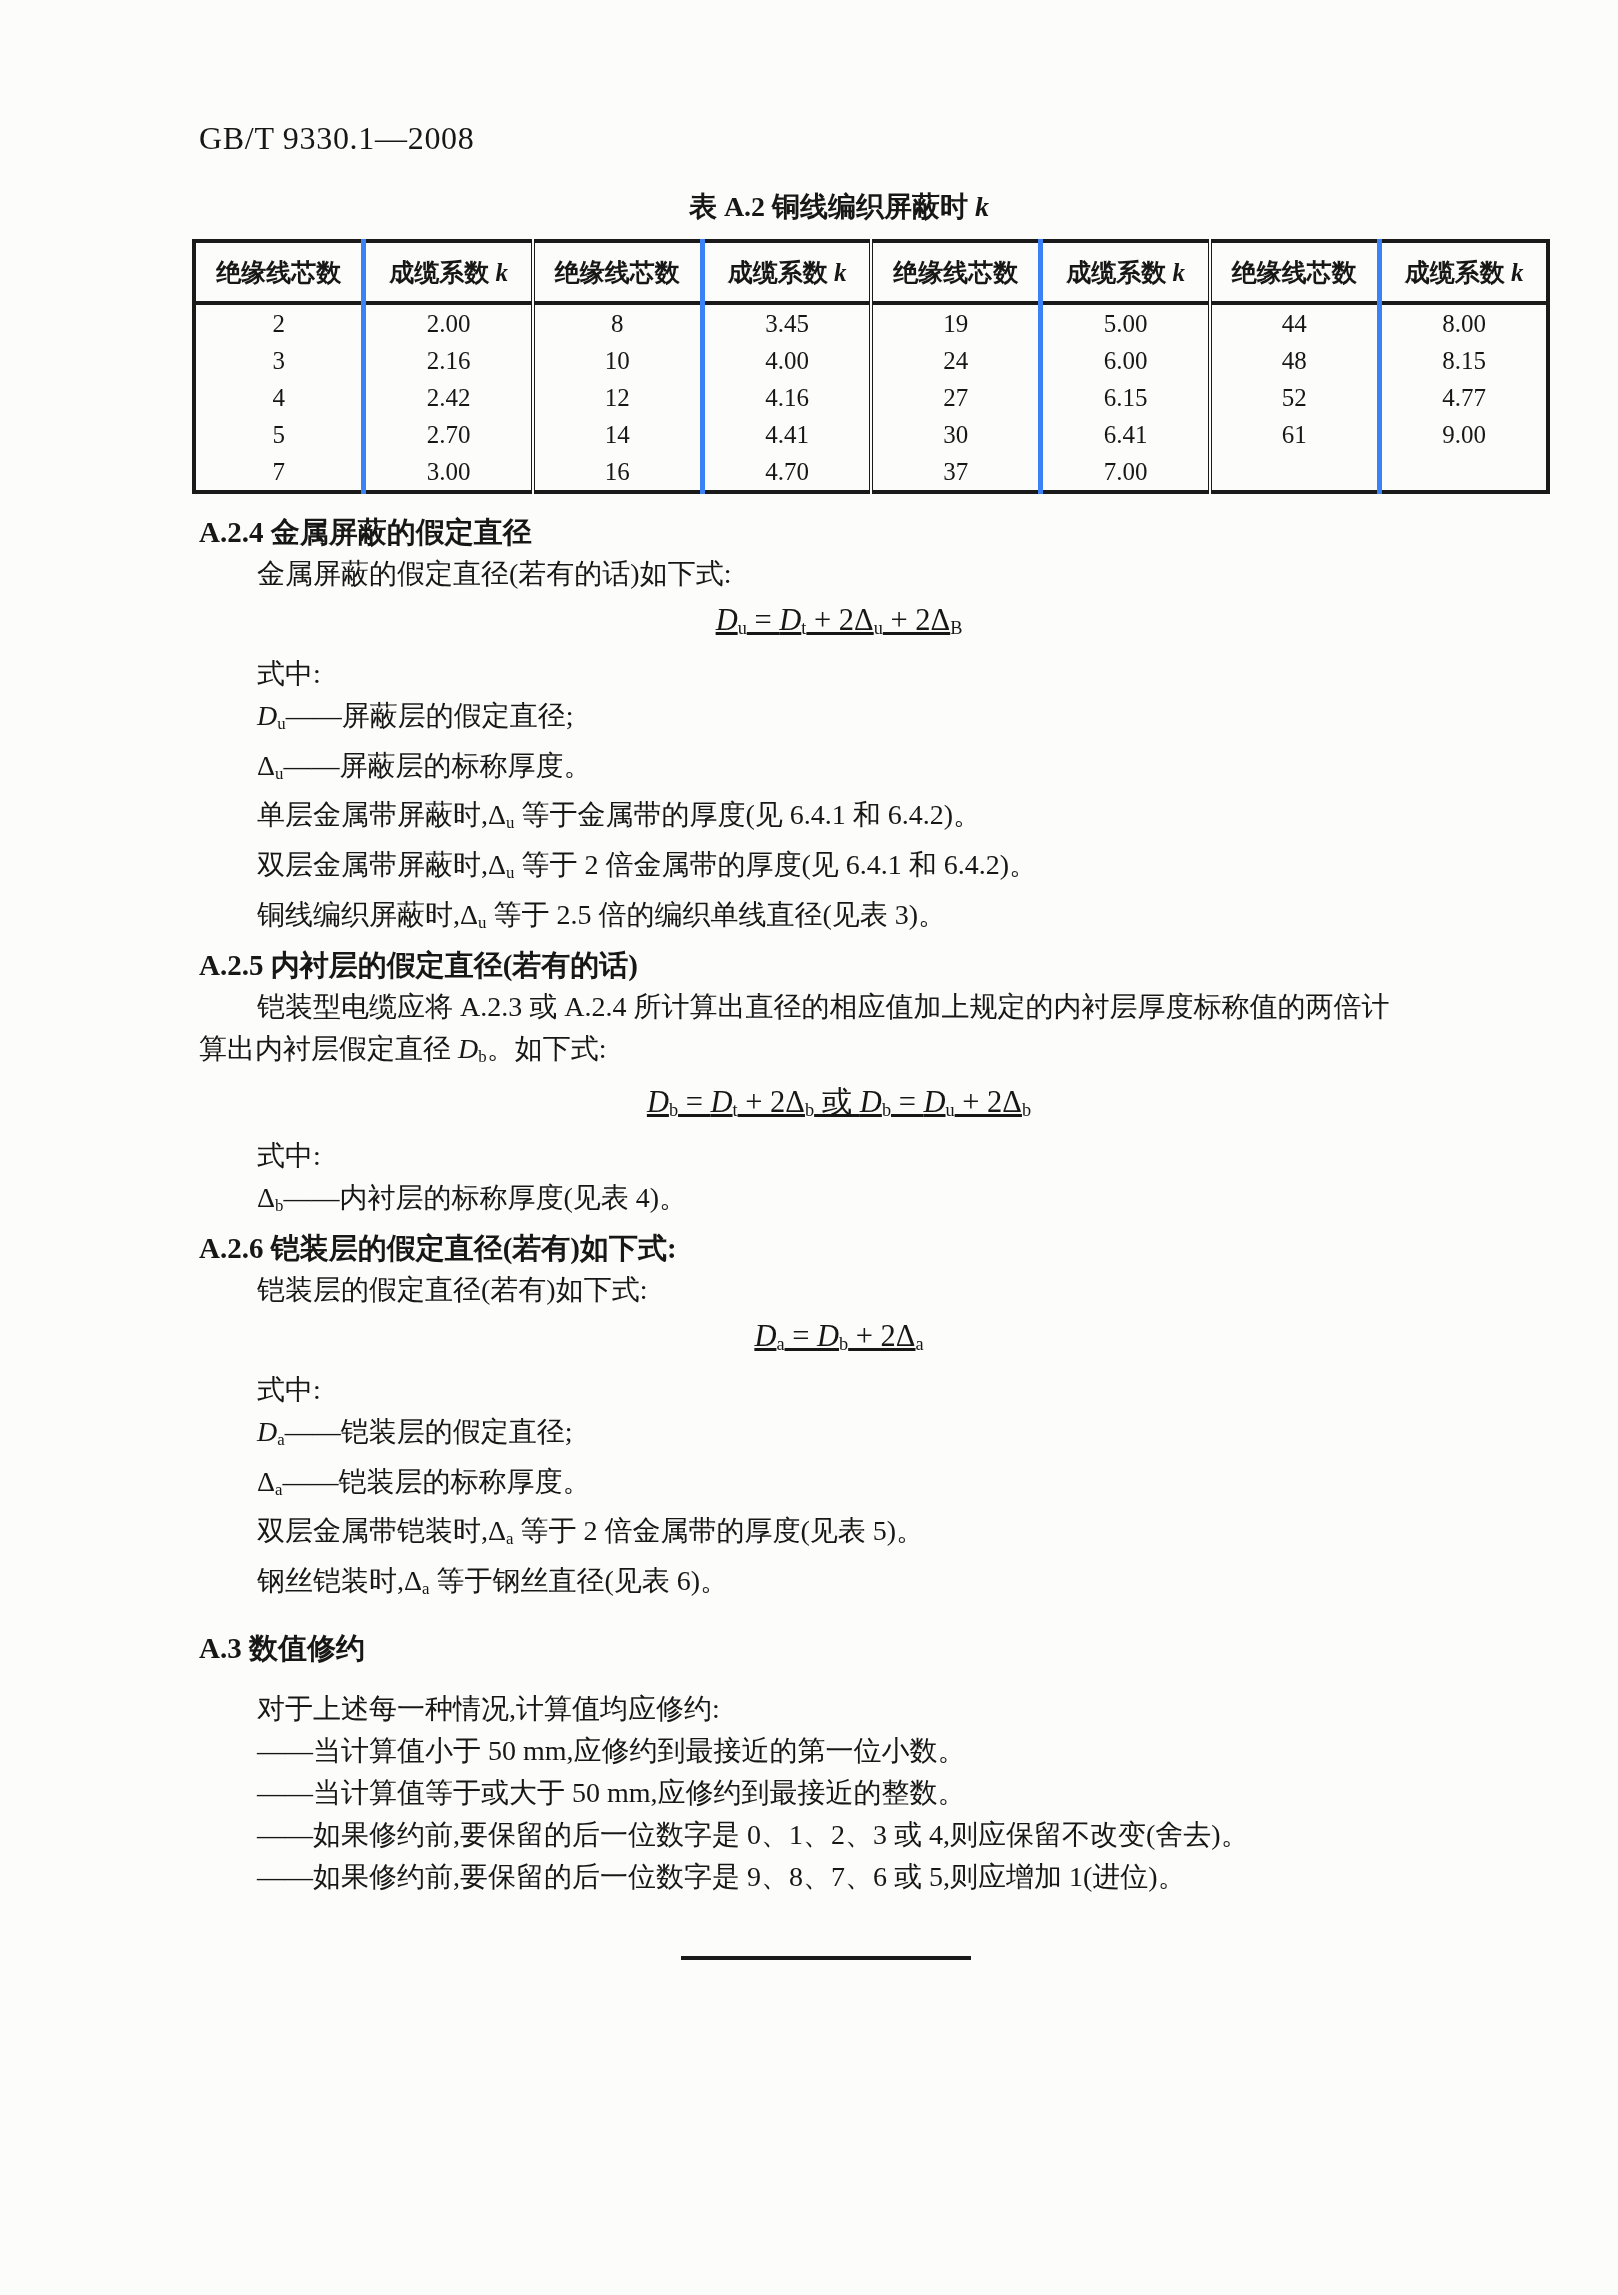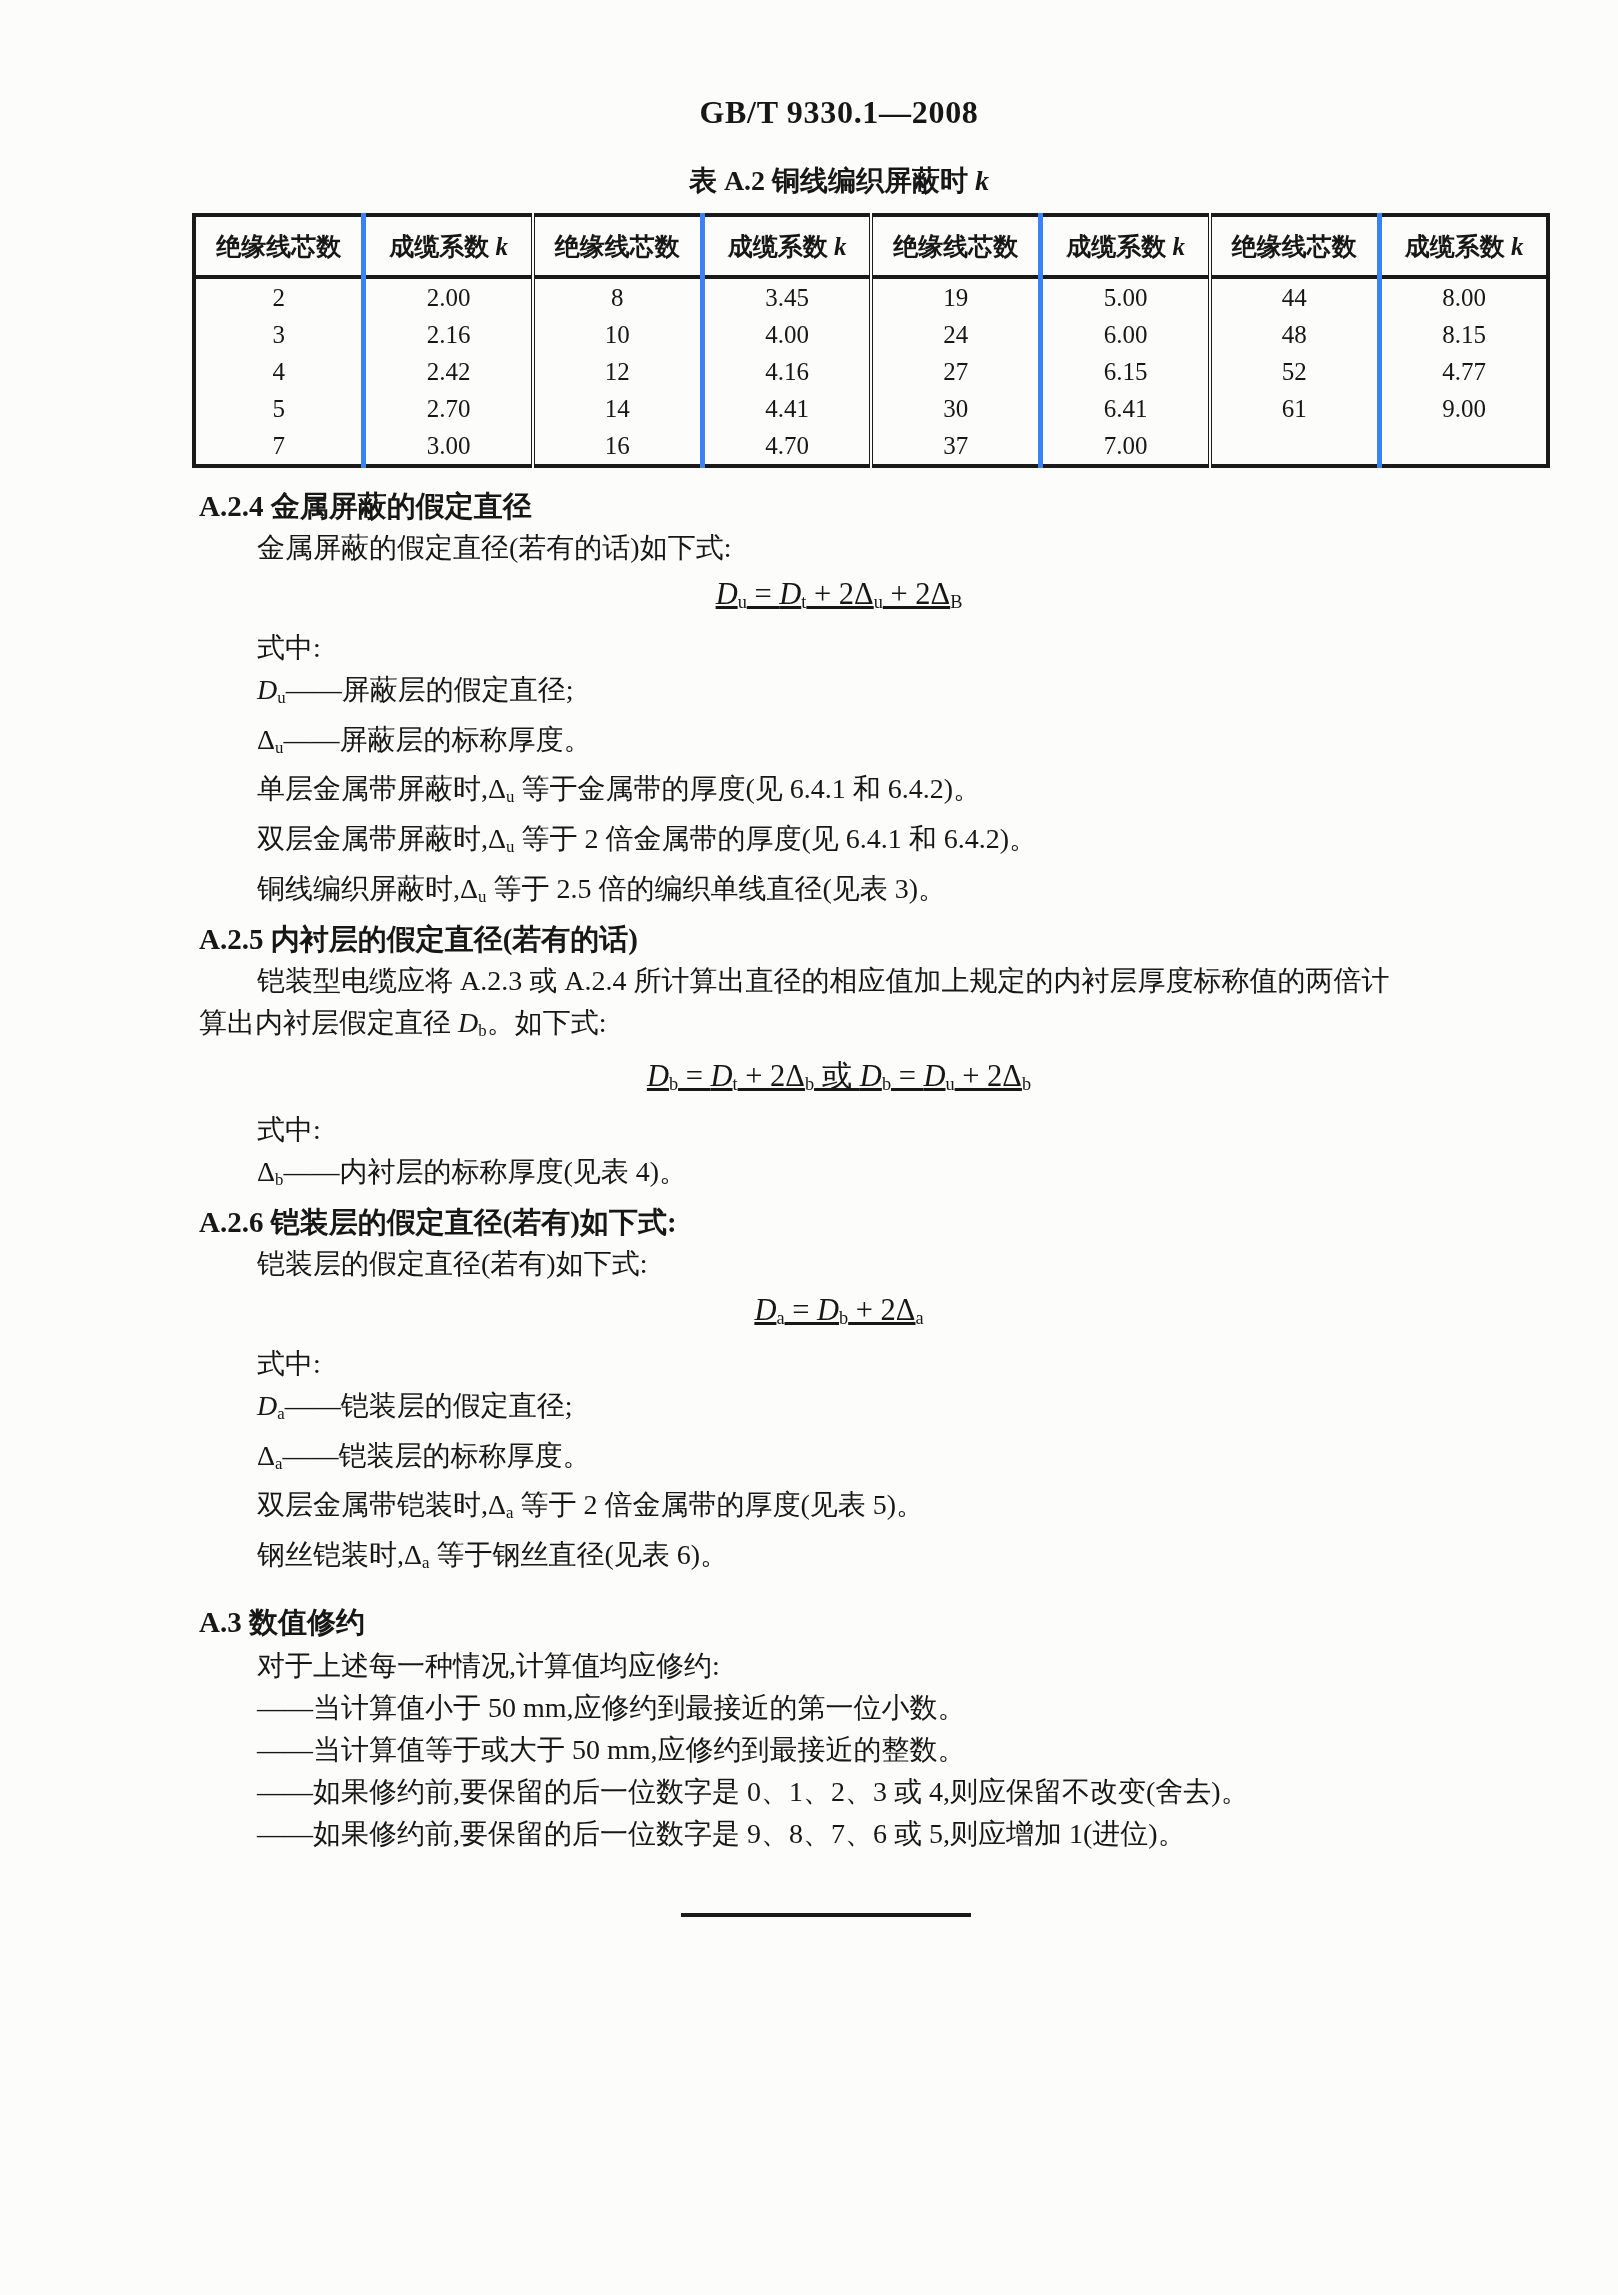--- a/index.html
+++ b/index.html
@@ -7,23 +7,23 @@
     position:relative;
     width:1619px; height:2295px;
     background:#fcfcfa;
     color:#171717;
     font-family:"Liberation Serif","DejaVu Serif",serif;
     overflow:hidden;
   }
   .content { position:absolute; left:199px; top:0; width:1280px; }
 
   .doc-header {
-    padding-top:94px;
-    text-align:center;
-    font-size:32px; font-weight:bold;
+    padding-top:120px;
+    text-align:left;
+    font-size:32px; font-weight:normal;
     line-height:37px;
     letter-spacing:0.7px;
   }
 
   .table-caption {
     margin-top:30.5px;
     text-align:center;
     font-size:28px; font-weight:bold;
     line-height:37px;
   }
@@ -47,21 +47,21 @@
   table.a2 .pair { border-left:4.6px double #1a1a1a; }
 
   .h { font-size:29px; font-weight:bold; line-height:42px; margin-top:0; }
   .h-first { margin-top:17px; }
   .line { font-size:28px; line-height:42px; }
   .ind { padding-left:58px; }
   .formula { text-align:center; font-size:30.5px; line-height:42px; margin:4px 0;text-decoration:underline; }
   .var { font-style:italic; }
   .sub { font-size:0.60em; vertical-align:-0.22em; letter-spacing:0; }
   .mt-h3 { margin-top:17px; }
-  .mt-p3 { margin-top:2px; }
+  .mt-p3 { margin-top:19px; }
 
   .endbar {
     margin:58px 0 0 482px;
     width:290px; height:4.6px;
     background:#1a1a1a;
   }
 </style>
 </head>
 <body>
 

